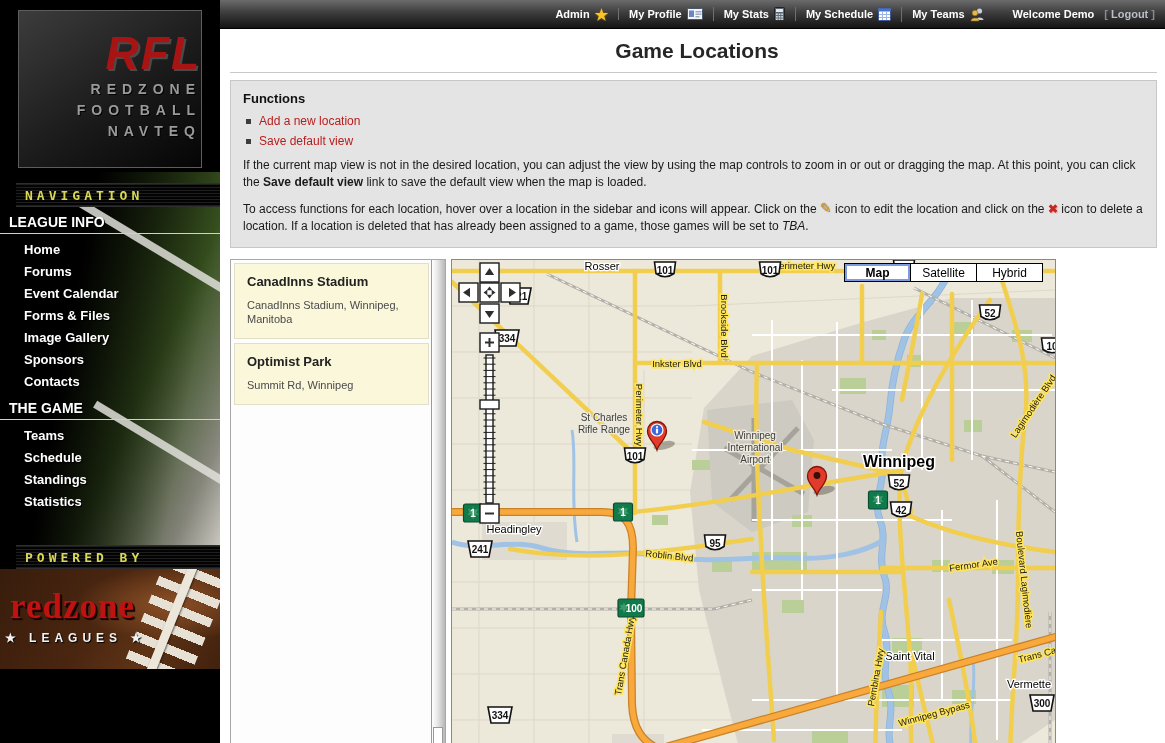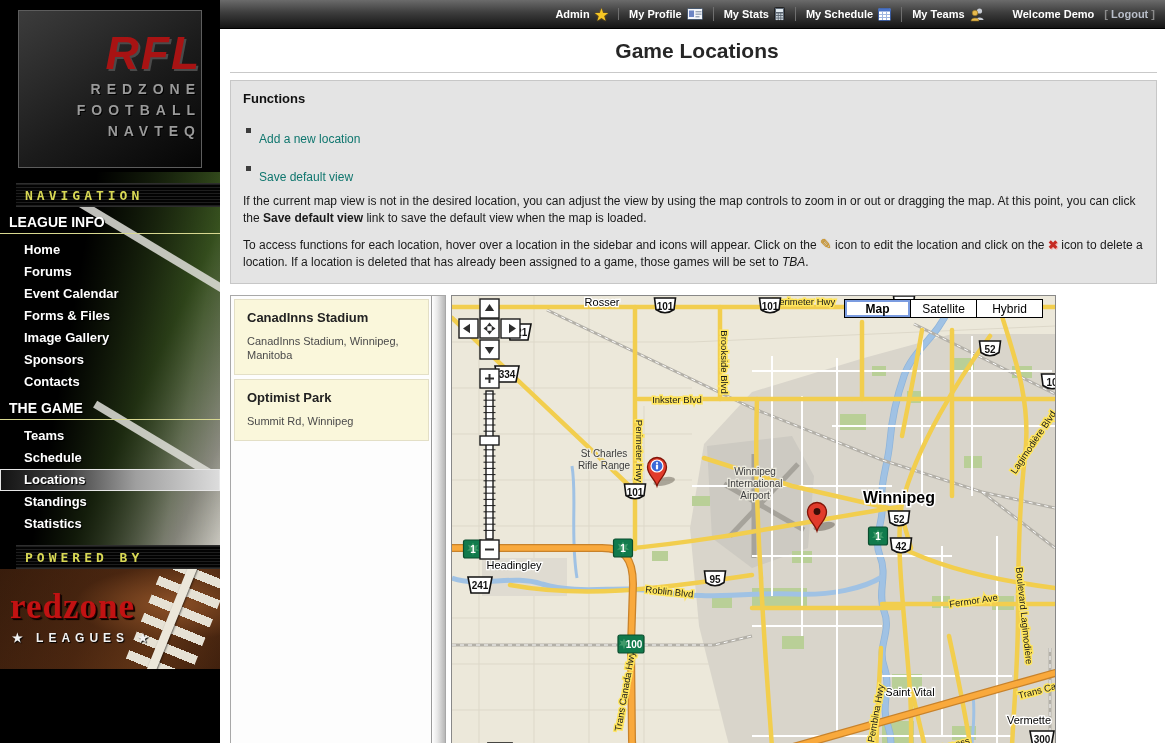--- a/index.html
+++ b/index.html
@@ -35,21 +35,21 @@
   .led-pow{position:absolute;top:545px;left:0;right:0;}
   .brand{position:absolute;top:569px;left:0;right:0;height:100px;overflow:hidden;
          background:radial-gradient(ellipse at 78% 35%,#8a4f26 0%,#61331668 40%),
                     linear-gradient(120deg,#1c0d05 0%,#3a1d0c 45%,#5d3315 70%,#2a1408 100%);}
   .lace-rungs{position:absolute;right:14px;top:-14px;width:66px;height:150px;transform:rotate(22deg);
          background:repeating-linear-gradient(0deg,rgba(0,0,0,0) 0 11px,#e6e1d4 11px 20px);border-radius:6px;}
   .lace-spine{position:absolute;right:48px;top:-14px;width:9px;height:150px;transform:rotate(22deg);
          background:#ece7da;border-radius:4px;box-shadow:1px 1px 2px rgba(0,0,0,.6);}
   .brand-name{position:absolute;left:10px;top:18px;font-family:"Liberation Serif",serif;font-weight:bold;
          font-size:35px;color:#c11212;text-shadow:1px 1px 0 #2c0000,2px 2px 1px #000;letter-spacing:1px;}
-  .brand-sub{position:absolute;left:12px;top:62px;color:#f2f2f2;font-weight:bold;font-size:12px;
+  .brand-sub{position:absolute;left:5px;top:62px;color:#f2f2f2;font-weight:bold;font-size:12px;
          letter-spacing:5px;text-shadow:1px 1px 1px #000;}
 
   
   .maincol{flex:1;display:flex;flex-direction:column;background:#fff;}
   .topbar{height:29px;flex:0 0 29px;background:linear-gradient(#6b6b6b 0%,#3d3d3d 45%,#141414 100%);
           border-bottom:1px solid #000;display:flex;align-items:center;justify-content:flex-end;
           color:#fff;font-size:11px;font-weight:bold;padding-right:10px;box-sizing:border-box;}
   .tb-item{display:flex;align-items:center;gap:5px;padding:0 10px;cursor:pointer;white-space:nowrap;justify-content:center;}
   .tb-item + .tb-item{border-left:1px solid #6e6e6e;}
   .tb-star{color:#f6c624;font-size:15px;line-height:11px;text-shadow:0 0 2px #a87400;}
@@ -58,21 +58,21 @@
   .tb-logout .lg{color:#b9bec9;cursor:pointer;}
   .tb-icon{display:inline-block;vertical-align:middle;}
 
   .content{padding:8px 8px 0 10px;}
   .page-title{font-size:21px;font-weight:bold;color:#262626;margin:2px 0 0;line-height:24px;
               padding:0 0 9px 7px;border-bottom:1px solid #c9c9c9;text-align:center;}
   .fn-box{margin-top:7px;background:#e4e4e4;border:1px solid #c7c7c7;padding:8px 12px 12px;font-size:12px;color:#1a1a1a;}
   .fn-head{font-size:13px;font-weight:bold;margin:2px 0 8px;color:#111;}
   .fn-link-row{display:flex;align-items:center;margin:3px 0 6px;}
   .fn-link-row::before{content:"";width:5px;height:5px;background:#3c3c3c;display:inline-block;margin:1px 8px 0 3px;}
-  .fn-link{color:#0f766e;text-decoration:none;cursor:pointer;margin-top:18px;}
+  .fn-link{color:#b91c1c;text-decoration:none;cursor:pointer;}
   .fn-box p{margin:9px 0 0;line-height:17px;}
   .pencil-ic{color:#d79b2a;font-size:14px;text-shadow:0 0 1px #8a5c00;}
   .delete-ic{color:#c52a22;font-size:12px;font-weight:bold;text-shadow:1px 1px 0 #f0b0ac;}
   .tba{font-style:italic;}
 
   .columns{display:flex;margin-top:11px;gap:5px;}
   .loc-panel{position:relative;width:216px;flex:0 0 216px;height:501px;box-sizing:border-box;
              border:1px solid #a8a8a8;background:#fdfdfd;}
   .loc-cards{position:absolute;top:3px;left:3px;right:16px;}
   .loc-card{background:#faf7db;border:1px solid #e3dfc6;padding:10px 12px 12px;margin-bottom:4px;cursor:pointer;}
@@ -121,21 +121,20 @@
         <div class="nav-item">Home</div>
         <div class="nav-item">Forums</div>
         <div class="nav-item">Event Calendar</div>
         <div class="nav-item">Forms &amp; Files</div>
         <div class="nav-item">Image Gallery</div>
         <div class="nav-item">Sponsors</div>
         <div class="nav-item">Contacts</div>
         <div class="nav-sec">THE GAME</div>
         <div class="nav-item">Teams</div>
         <div class="nav-item">Schedule</div>
-        <div class="nav-item selected">Locations</div>
         <div class="nav-item">Standings</div>
         <div class="nav-item">Statistics</div>
       </div>
     <div class="led led-pow">POWERED BY</div>
     <div class="brand">
       <div class="lace-rungs"></div>
       <div class="lace-spine"></div>
       <div class="brand-name">redzone</div>
       <div class="brand-sub">★ LEAGUES ★</div>
     </div>

